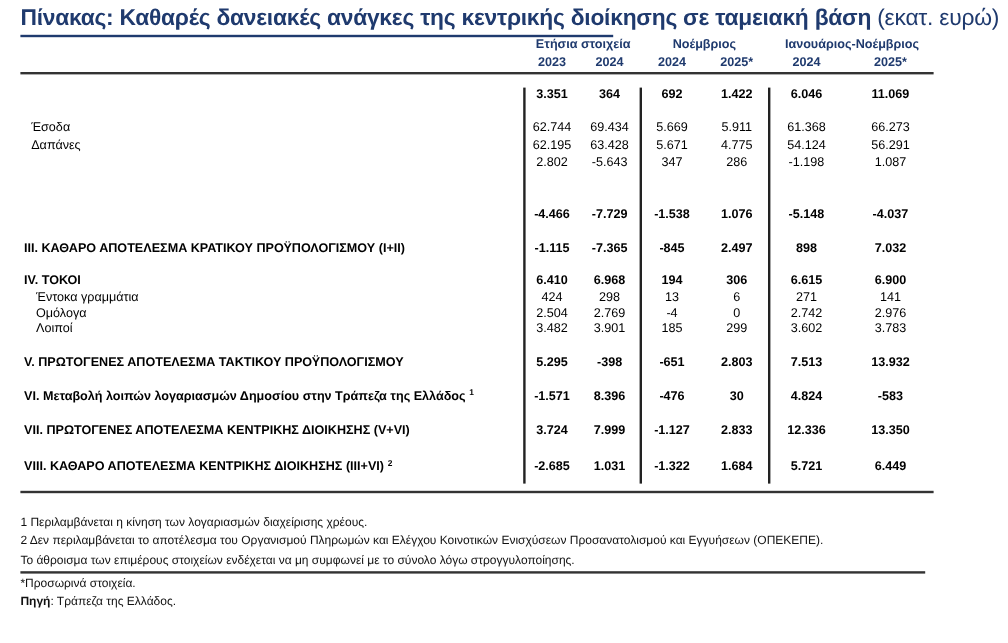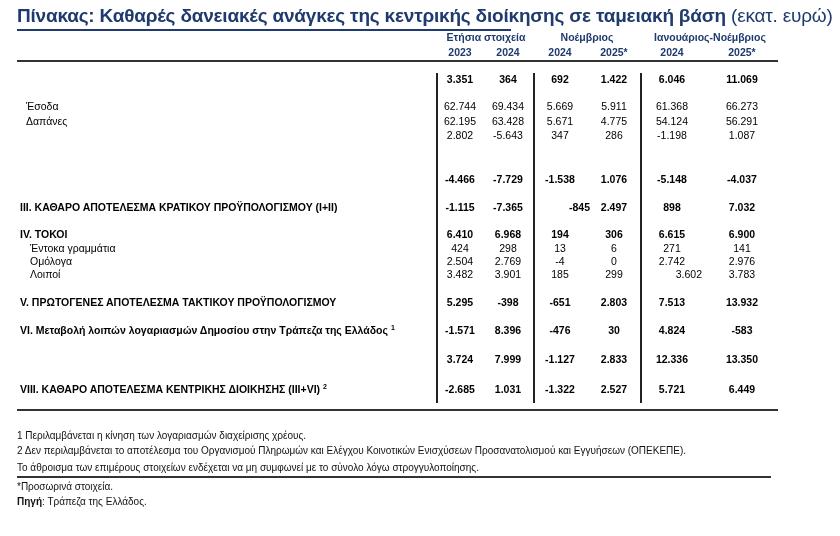--- a/index.html
+++ b/index.html
@@ -97,21 +97,21 @@
       <span class="v" style="left: 478px; top: 15px;">-7.729</span>
       <span class="v" style="left: 530px; top: 15px;">-1.538</span>
       <span class="v" style="left: 584px; top: 15px;">1.076</span>
       <span class="v" style="left: 642px; top: 15px;">-5.148</span>
       <span class="v" style="left: 712px; top: 15px;">-4.037</span>
     </div>
     <div class="row bold" style="top: 201px;">
       <span class="lbl"><span>III. ΚΑΘΑΡΟ ΑΠΟΤΕΛΕΣΜΑ ΚΡΑΤΙΚΟΥ ΠΡΟΫΠΟΛΟΓΙΣΜΟΥ (I+II)</span></span>
       <span class="v" style="left: 430px;">-1.115</span>
       <span class="v" style="left: 478px;">-7.365</span>
-      <span class="v" style="left: 530px; text-align: right;">-845</span>
+      <span class="v" style="left: 530px;">-845</span>
       <span class="v" style="left: 584px;">2.497</span>
       <span class="v" style="left: 642px;">898</span>
       <span class="v" style="left: 712px;">7.032</span>
     </div>
     <div class="row bold" style="top: 228px;">
       <span class="lbl"><span>IV. ΤΟΚΟΙ</span></span>
       <span class="v" style="left: 430px;">6.410</span>
       <span class="v" style="left: 478px;">6.968</span>
       <span class="v" style="left: 530px;">194</span>
       <span class="v" style="left: 584px;">306</span>
@@ -135,21 +135,21 @@
       <span class="v" style="left: 584px;">0</span>
       <span class="v" style="left: 642px;">2.742</span>
       <span class="v" style="left: 712px;">2.976</span>
     </div>
     <div class="row sub" style="top: 268px;">
       <span class="lbl" style="left: 30px;"><span>Λοιποί</span></span>
       <span class="v" style="left: 430px;">3.482</span>
       <span class="v" style="left: 478px;">3.901</span>
       <span class="v" style="left: 530px;">185</span>
       <span class="v" style="left: 584px;">299</span>
-      <span class="v" style="left: 642px; text-align: right;">3.602</span>
+      <span class="v" style="left: 642px;">3.602</span>
       <span class="v" style="left: 712px;">3.783</span>
     </div>
     <div class="row bold" style="top: 296px;">
       <span class="lbl"><span>V. ΠΡΩΤΟΓΕΝΕΣ ΑΠΟΤΕΛΕΣΜΑ  ΤΑΚΤΙΚΟΥ ΠΡΟΫΠΟΛΟΓΙΣΜΟΥ</span></span>
       <span class="v" style="left: 430px;">5.295</span>
       <span class="v" style="left: 478px;">-398</span>
       <span class="v" style="left: 530px;">-651</span>
       <span class="v" style="left: 584px;">2.803</span>
       <span class="v" style="left: 642px;">7.513</span>
       <span class="v" style="left: 712px;">13.932</span>
@@ -157,33 +157,34 @@
     <div class="row bold" style="top: 324px;">
       <span class="lbl"><span>VI. Μεταβολή λοιπών λογαριασμών Δημοσίου στην Τράπεζα της Ελλάδος</span><sup>1</sup></span>
       <span class="v" style="left: 430px;">-1.571</span>
       <span class="v" style="left: 478px;">8.396</span>
       <span class="v" style="left: 530px;">-476</span>
       <span class="v" style="left: 584px;">30</span>
       <span class="v" style="left: 642px;">4.824</span>
       <span class="v" style="left: 712px;">-583</span>
     </div>
     <div class="row bold" style="top: 353px;">
+      <span class="lbl"><span>VII. ΠΡΩΤΟΓΕΝΕΣ ΑΠΟΤΕΛΕΣΜΑ ΚΕΝΤΡΙΚΗΣ ΔΙΟΙΚΗΣΗΣ (V+VI)</span></span>
       <span class="v" style="left: 430px;">3.724</span>
       <span class="v" style="left: 478px;">7.999</span>
       <span class="v" style="left: 530px;">-1.127</span>
       <span class="v" style="left: 584px;">2.833</span>
       <span class="v" style="left: 642px;">12.336</span>
       <span class="v" style="left: 712px;">13.350</span>
     </div>
     <div class="row bold" style="top: 383px;">
       <span class="lbl"><span>VIII. ΚΑΘΑΡΟ ΑΠΟΤΕΛΕΣΜΑ ΚΕΝΤΡΙΚΗΣ ΔΙΟΙΚΗΣΗΣ (III+VI)</span><sup>2</sup></span>
       <span class="v" style="left: 430px;">-2.685</span>
       <span class="v" style="left: 478px;">1.031</span>
       <span class="v" style="left: 530px;">-1.322</span>
-      <span class="v" style="left: 584px;">2.527</span>
+      <span class="v" style="left: 584px;">1.684</span>
       <span class="v" style="left: 642px;">5.721</span>
       <span class="v" style="left: 712px;">6.449</span>
     </div>
   </div>
 
 <div class="bottom-rule"></div>
 
 <div class="note" style="top:430px;">1 Περιλαμβάνεται η κίνηση των λογαριασμών διαχείρισης χρέους.</div>
 <div class="note" style="top:445px;">2 Δεν περιλαμβάνεται το αποτέλεσμα του Οργανισμού Πληρωμών και Ελέγχου Κοινοτικών Ενισχύσεων Προσανατολισμού και Εγγυήσεων (ΟΠΕΚΕΠΕ).</div>
 <div class="note" style="top:462px;">Το άθροισμα των επιμέρους στοιχείων ενδέχεται να μη συμφωνεί με το σύνολο λόγω στρογγυλοποίησης.</div>

